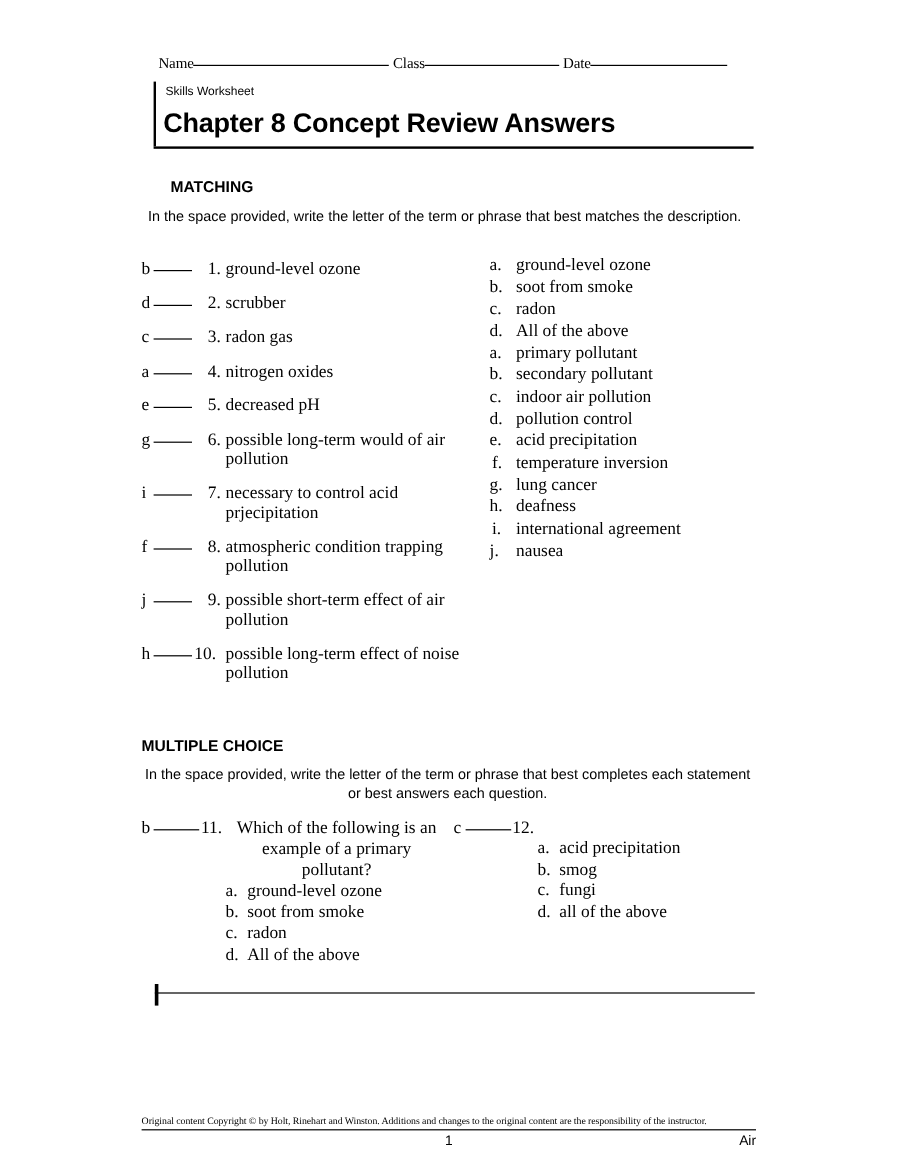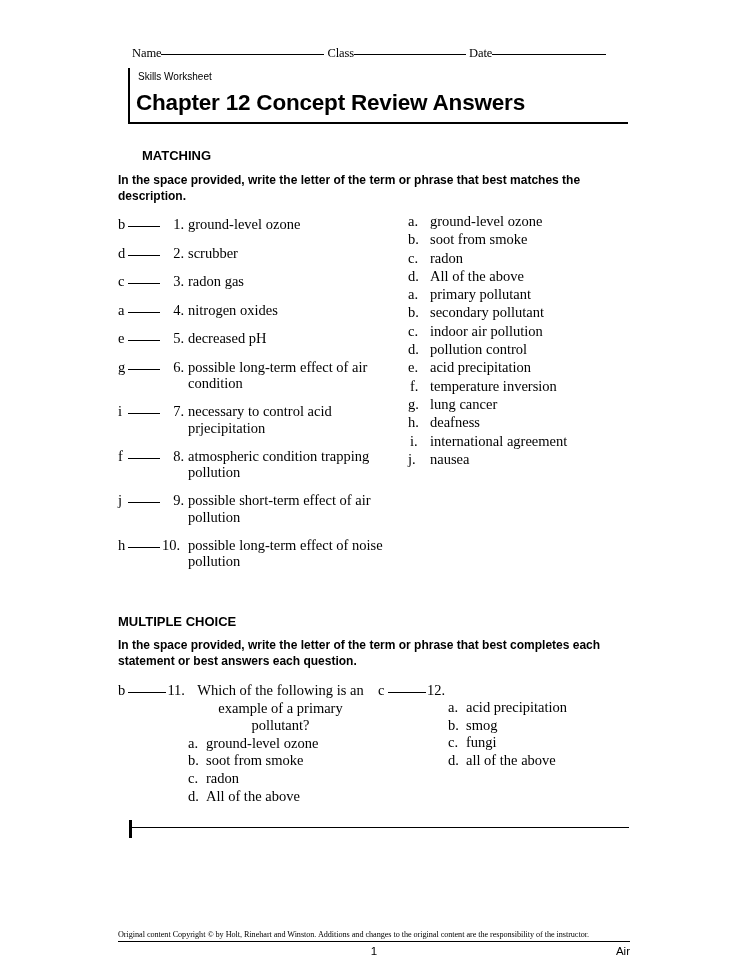--- a/index.html
+++ b/index.html
@@ -81,24 +81,25 @@
   .section-head {
     position: absolute;
     font-family: "Liberation Sans", sans-serif;
     font-weight: bold;
     font-size: 13px;
     color: #000;
   }
   .section-instr {
     position: absolute;
     font-family: "Liberation Sans", sans-serif;
-    font-weight: bold;
+    font-weight: normal;
     font-size: 12px;
     line-height: 16px;
     color: #000;
+    text-align: center;
   }
 
   #matching-head { top: 148px; left: 118px; padding-left: 24px; }
   #matching-instr { top: 172px; left: 118px; width: 505px; }
   #mc-head { top: 614px; left: 118px; }
   #mc-instr { top: 637px; left: 118px; width: 510px; }
 
   
   .match-list {
     position: absolute;
@@ -269,21 +270,21 @@
 <div class="page">
 
   <div class="idline">
     <span class="seg">Name</span><span class="rule rule-name"></span>
     <span class="seg">Class</span><span class="rule rule-class"></span>
     <span class="seg">Date</span><span class="rule rule-date"></span>
   </div>
 
   <div class="title-left-bar"></div>
   <div class="skills-label">Skills Worksheet</div>
-  <div class="chapter-title">Chapter 12 Concept Review Answers</div>
+  <div class="chapter-title">Chapter 8 Concept Review Answers</div>
   <div class="title-rule"></div>
 
   <div class="section-head" id="matching-head">MATCHING</div>
   <div class="section-instr" id="matching-instr">In the space provided, write the letter of the term or phrase that best matches the description.</div>
 
   <div class="match-list">
     <div class="match-item">
       <span class="ans"><span class="ansletter">b</span><span class="ansrule"></span></span>
       <span class="num">1.</span>
       <span class="txt">ground-level ozone</span>
@@ -304,21 +305,21 @@
       <span class="txt">nitrogen oxides</span>
     </div>
     <div class="match-item">
       <span class="ans"><span class="ansletter">e</span><span class="ansrule"></span></span>
       <span class="num">5.</span>
       <span class="txt">decreased pH</span>
     </div>
     <div class="match-item">
       <span class="ans"><span class="ansletter">g</span><span class="ansrule"></span></span>
       <span class="num">6.</span>
-      <span class="txt">possible long-term effect of air condition</span>
+      <span class="txt">possible long-term would of air pollution</span>
     </div>
     <div class="match-item">
       <span class="ans"><span class="ansletter">i</span><span class="ansrule"></span></span>
       <span class="num">7.</span>
       <span class="txt">necessary to control acid prjecipitation</span>
     </div>
     <div class="match-item">
       <span class="ans"><span class="ansletter">f</span><span class="ansrule"></span></span>
       <span class="num">8.</span>
       <span class="txt">atmospheric condition trapping pollution</span>

